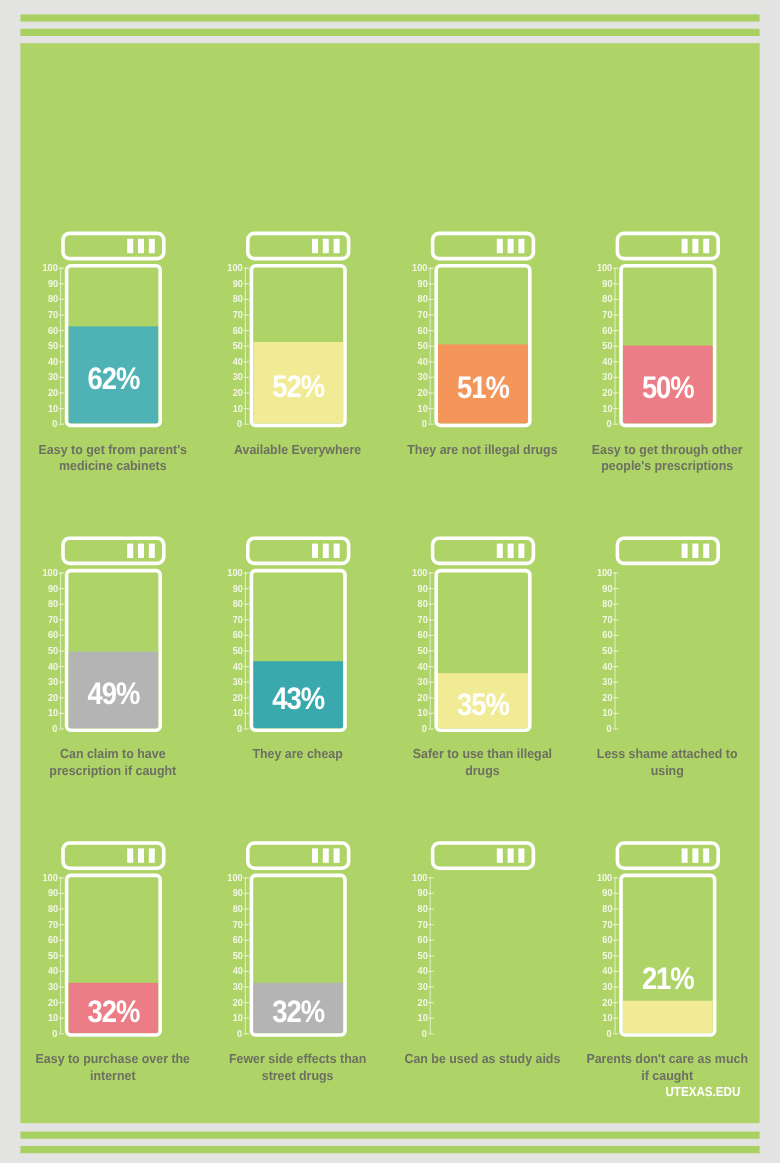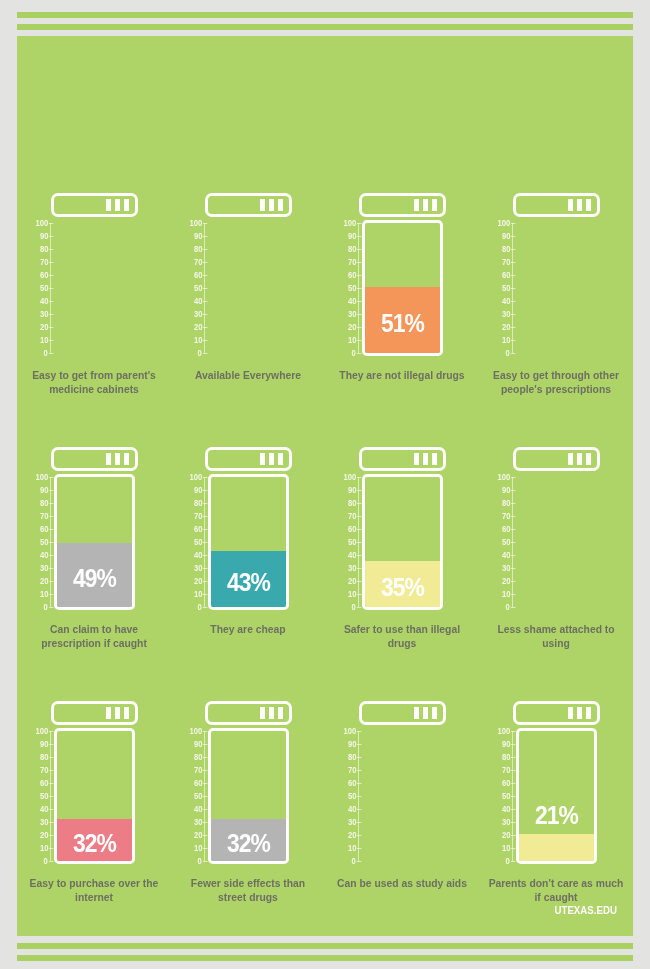--- a/index.html
+++ b/index.html
@@ -277,20 +277,24 @@
               <div class="tick" style="top: 25px;">80</div>
               <div class="tick" style="top: 38px;">70</div>
               <div class="tick" style="top: 51px;">60</div>
               <div class="tick" style="top: 64px;">50</div>
               <div class="tick" style="top: 77px;">40</div>
               <div class="tick" style="top: 90px;">30</div>
               <div class="tick" style="top: 103px;">20</div>
               <div class="tick" style="top: 116px;">10</div>
               <div class="tick" style="top: 129px;">0</div>
             </div>
+            <div class="bottle">
+              <div class="fill" style="height: 81px; background: rgb(79, 179, 181);"></div>
+              <div class="pct" style="bottom: 25px;">62%</div>
+            </div>
             <div class="caption">Easy to get from parent's medicine cabinets</div>
           </div>
           <div class="cell">
             <div class="cap">
               <div class="cap-ribs">
                 <i></i>
                 <i></i>
                 <i></i>
               </div>
             </div>
@@ -300,20 +304,24 @@
               <div class="tick" style="top: 12px;">90</div>
               <div class="tick" style="top: 25px;">80</div>
               <div class="tick" style="top: 38px;">70</div>
               <div class="tick" style="top: 51px;">60</div>
               <div class="tick" style="top: 64px;">50</div>
               <div class="tick" style="top: 77px;">40</div>
               <div class="tick" style="top: 90px;">30</div>
               <div class="tick" style="top: 103px;">20</div>
               <div class="tick" style="top: 116px;">10</div>
               <div class="tick" style="top: 129px;">0</div>
+            </div>
+            <div class="bottle">
+              <div class="fill" style="height: 68px; background: rgb(242, 235, 150);"></div>
+              <div class="pct" style="bottom: 18px;">52%</div>
             </div>
             <div class="caption">Available Everywhere</div>
           </div>
           <div class="cell">
             <div class="cap">
               <div class="cap-ribs">
                 <i></i>
                 <i></i>
                 <i></i>
               </div>
@@ -353,20 +361,24 @@
               <div class="tick" style="top: 25px;">80</div>
               <div class="tick" style="top: 38px;">70</div>
               <div class="tick" style="top: 51px;">60</div>
               <div class="tick" style="top: 64px;">50</div>
               <div class="tick" style="top: 77px;">40</div>
               <div class="tick" style="top: 90px;">30</div>
               <div class="tick" style="top: 103px;">20</div>
               <div class="tick" style="top: 116px;">10</div>
               <div class="tick" style="top: 129px;">0</div>
             </div>
+            <div class="bottle">
+              <div class="fill" style="height: 65px; background: rgb(236, 124, 133);"></div>
+              <div class="pct" style="bottom: 17px;">50%</div>
+            </div>
             <div class="caption">Easy to get through other people's prescriptions</div>
           </div>
         </div>
         <div class="row">
           <div class="cell">
             <div class="cap">
               <div class="cap-ribs">
                 <i></i>
                 <i></i>
                 <i></i>

